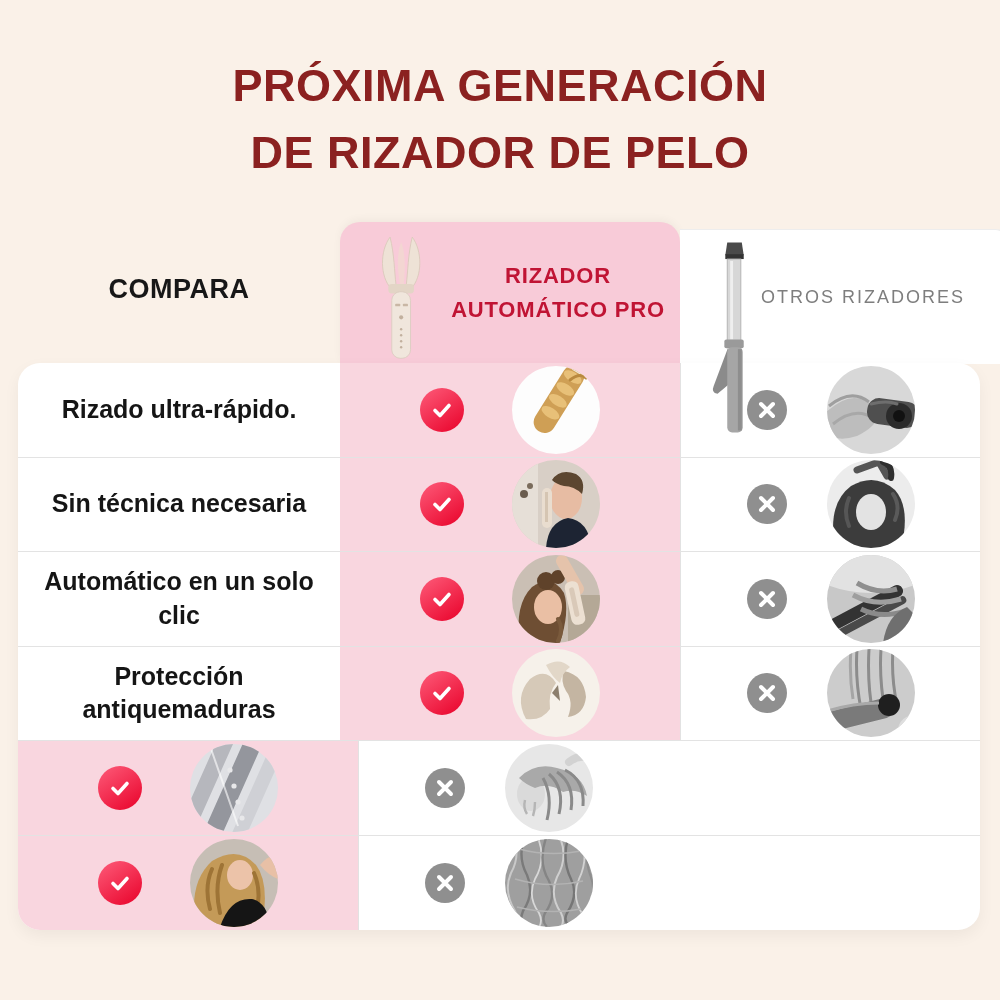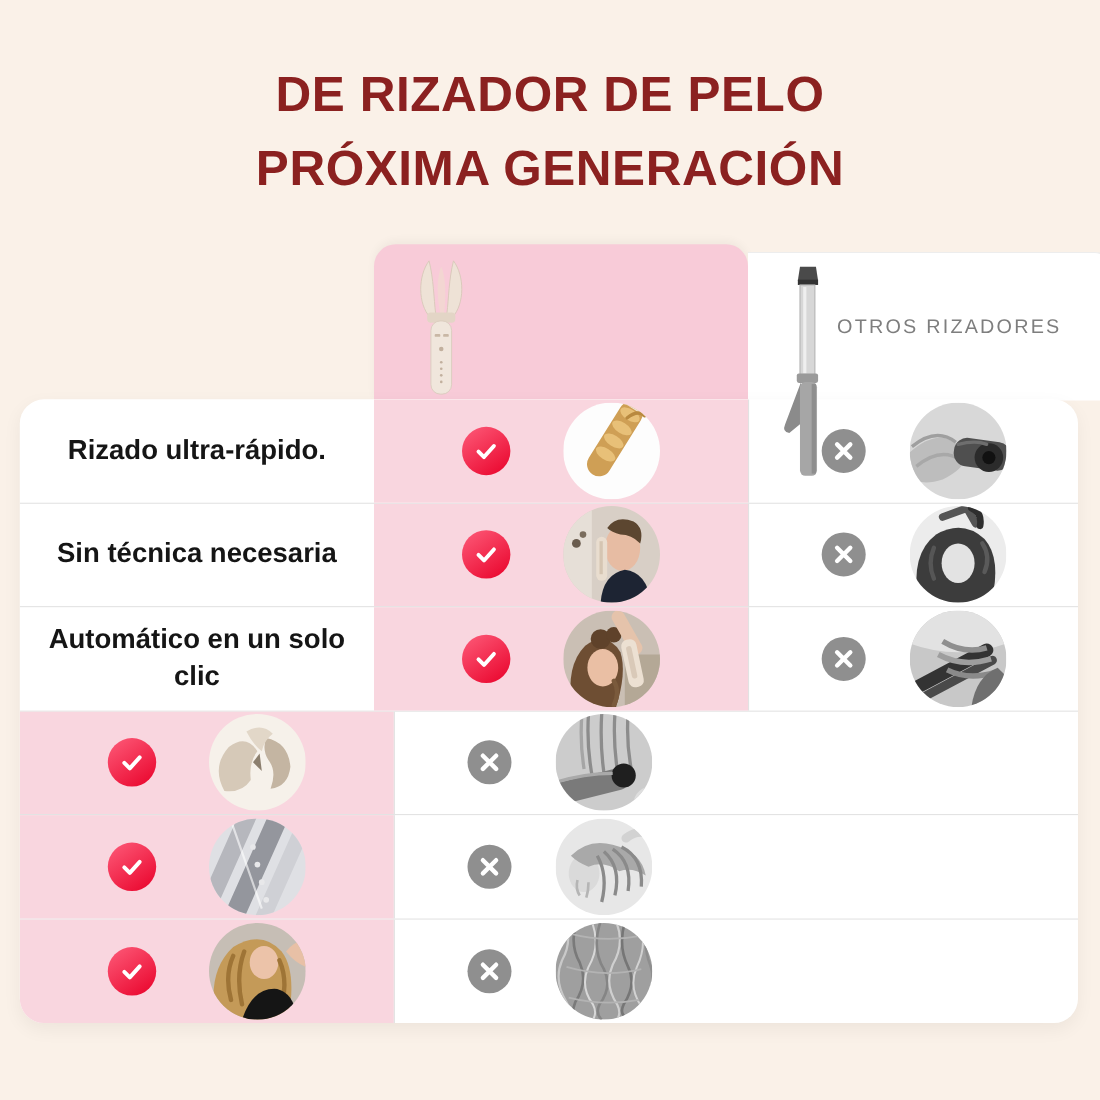--- a/index.html
+++ b/index.html
@@ -77,42 +77,44 @@
   
   .photo{width:88px; height:88px; border-radius:50%; overflow:hidden; flex:none;}
   .photo svg{display:block;}
 </style>
 </head>
 <body>
 
 <div class="canvas">
 
   <div class="main-title">
+    <div>PRÓXIMA GENERACIÓN</div>
     <div>DE RIZADOR DE PELO</div>
-    <div>PRÓXIMA GENERACIÓN</div>
   </div>
 
+  <div class="compara">COMPARA</div>
 
   <div class="pro-panel">
     <span class="device">
       <svg width="80" height="128" viewBox="0 0 80 150">
         <path d="M27,66 C14,52 14,22 26,6 C31,26 31,46 33,62 Z" fill="#eee2d6" stroke="#d9c9ba"></path>
         <path d="M51,66 C64,52 64,22 52,6 C47,26 47,46 45,62 Z" fill="#eee2d6" stroke="#d9c9ba"></path>
         <path d="M38,62 C34,44 34,24 39,12 C44,24 44,44 42,62 Z" fill="#f3d6d2"></path>
         <rect x="24" y="61" width="30" height="11" rx="4" fill="#e3d5c6"></rect>
         <rect x="28" y="70" width="22" height="78" rx="10" fill="#f0e6dc" stroke="#dbcdbf"></rect>
         <rect x="32" y="84" width="6" height="3" rx="1" fill="#c9b7a5"></rect>
         <rect x="41" y="84" width="6" height="3" rx="1" fill="#c9b7a5"></rect>
         <circle cx="39" cy="100" r="2.4" fill="#c2b09e"></circle>
         <circle cx="39" cy="114" r="1.4" fill="#c2b09e"></circle>
         <circle cx="39" cy="121" r="1.4" fill="#c2b09e"></circle>
         <circle cx="39" cy="128" r="1.4" fill="#c2b09e"></circle>
         <circle cx="39" cy="135" r="1.4" fill="#c2b09e"></circle>
       </svg>
     </span>
+    <div class="pro-name">RIZADOR AUTOMÁTICO PRO</div>
   </div>
 
   <div class="others-panel">
     <span class="device">
       <svg width="62" height="200" viewBox="0 0 64 205">
         <path d="M24,4 h15 l2,13 h-19 Z" fill="#4a4a4a"></path>
         <rect x="22" y="16" width="19" height="5" fill="#333333"></rect>
         <rect x="24" y="21" width="14" height="85" fill="#d7d7d7" stroke="#b3b3b3"></rect>
         <rect x="27" y="23" width="3" height="81" fill="#efefef"></rect>
         <rect x="21" y="104" width="20" height="9" rx="2" fill="#9a9a9a"></rect>
@@ -250,20 +252,21 @@
             <path d="M30 28 Q50 40 70 34" fill="none" stroke="#8f8f8f" stroke-width="5"></path>
             <path d="M26 40 Q48 52 74 44" fill="none" stroke="#9e9e9e" stroke-width="5"></path>
             <path d="M34 54 Q54 64 78 56" fill="none" stroke="#8a8a8a" stroke-width="5"></path>
             <path d="M56 88 Q60 60 80 52 L88 60 V88 Z" fill="#6f6f6f"></path>
           </svg>
         </span>
       </div>
     </div>
 
     <div class="t-row">
+      <div class="cell-label">Protección antiquemaduras</div>
       <div class="cell-pro">
         <span class="check">
           <svg width="24" height="24" viewBox="0 0 24 24">
               <path d="M5 12.5 L10 17.5 L19 7.5" fill="none" stroke="#fff" stroke-width="3.6" stroke-linecap="round" stroke-linejoin="round"></path>
             </svg>
         </span>
         <span class="photo">
           <svg width="88" height="88" viewBox="0 0 88 88">
             <rect width="88" height="88" fill="#f6f1ea"></rect>
             <path d="M14 70 Q2 48 18 30 Q34 18 44 34 Q36 44 38 60 Q30 72 14 70 Z" fill="#d6c9b8"></path>

